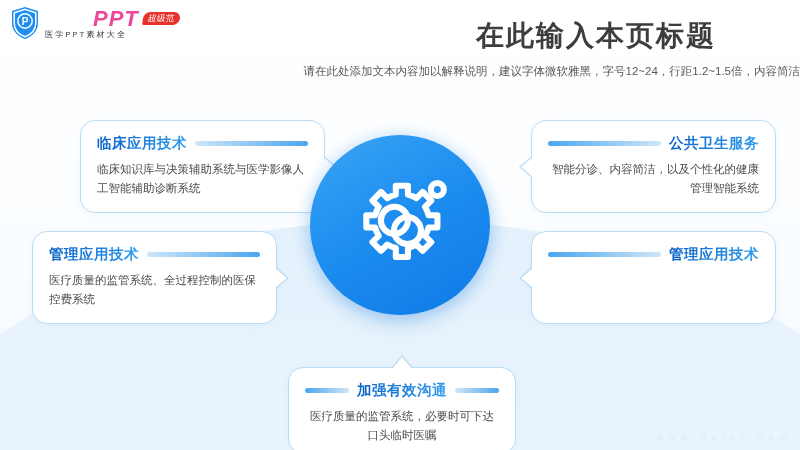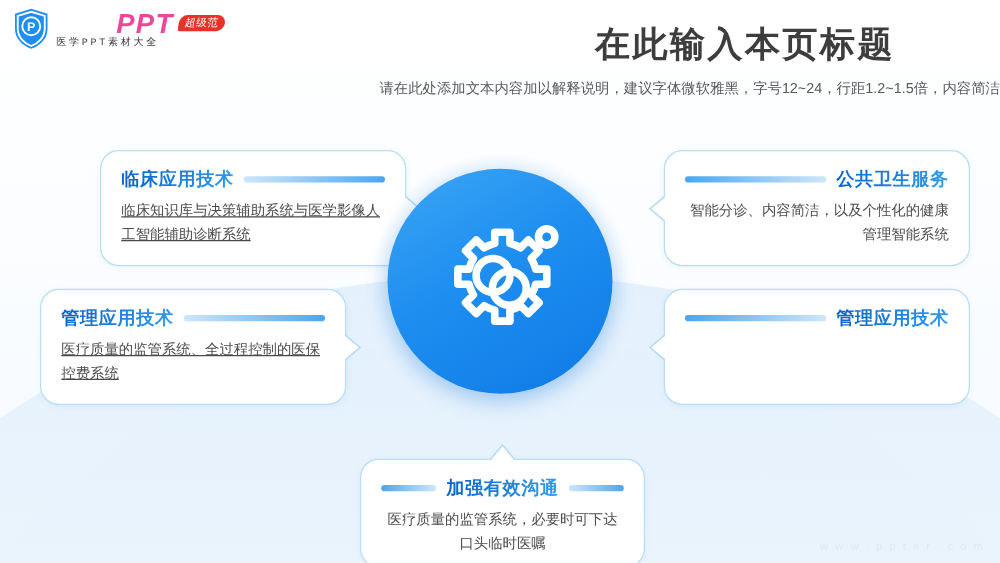--- a/index.html
+++ b/index.html
@@ -110,21 +110,21 @@
   .hd-line{
     height:5px; flex:1; border-radius:3px; min-width:28px;
   }
   .line-r{ background:linear-gradient(90deg,#cfe6f8 0%,#4aa6ef 100%); }
   .line-l{ background:linear-gradient(90deg,#4aa6ef 0%,#cfe6f8 100%); }
   .body-txt{
     font-size:11.5px; color:#4b4b4d; line-height:19px;
   }
 
   .align-left  .hd{ justify-content:flex-start; }
-  .align-left  .body-txt{ text-align:left;text-decoration:underline; }
+  .align-left  .body-txt{ text-align:left; }
   .align-right .hd{ justify-content:flex-end; }
   .align-right .body-txt{ text-align:right; }
   .align-center .hd{ justify-content:center; }
   .align-center .body-txt{ text-align:center; }
 
   
   .ptr, .ptr-fill{ position:absolute; width:0; height:0; }
   .ptr-right-b{ right:-13px; top:50%; margin-top:-11px;
      border-top:11px solid transparent; border-bottom:11px solid transparent;
      border-left:13px solid #b9ddf5; }

